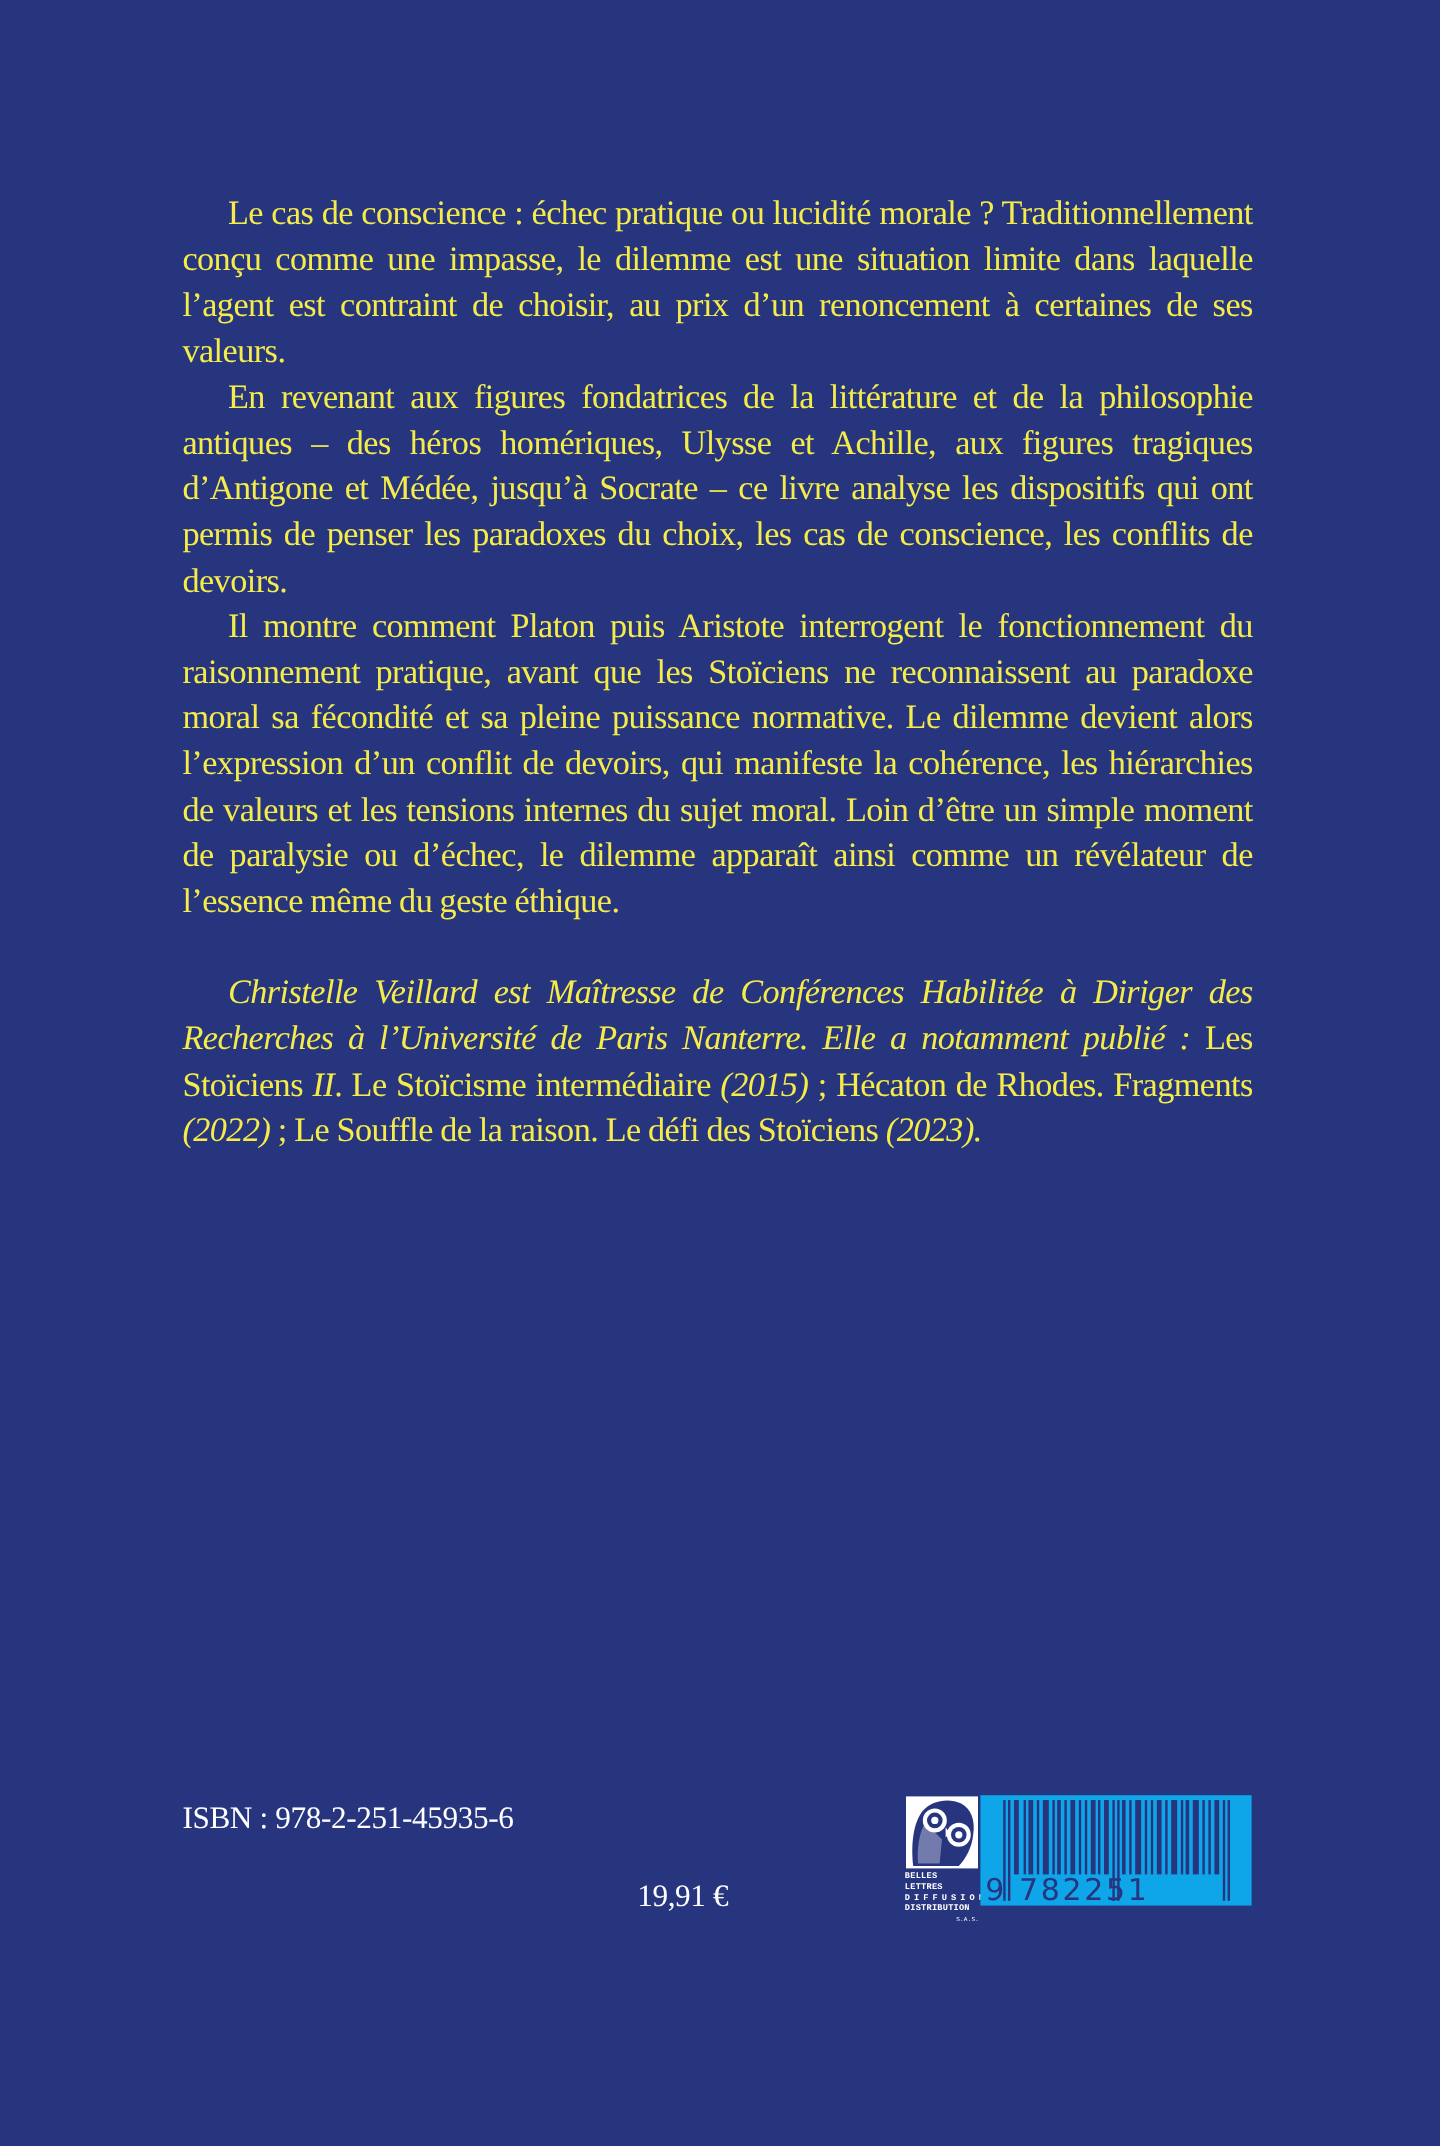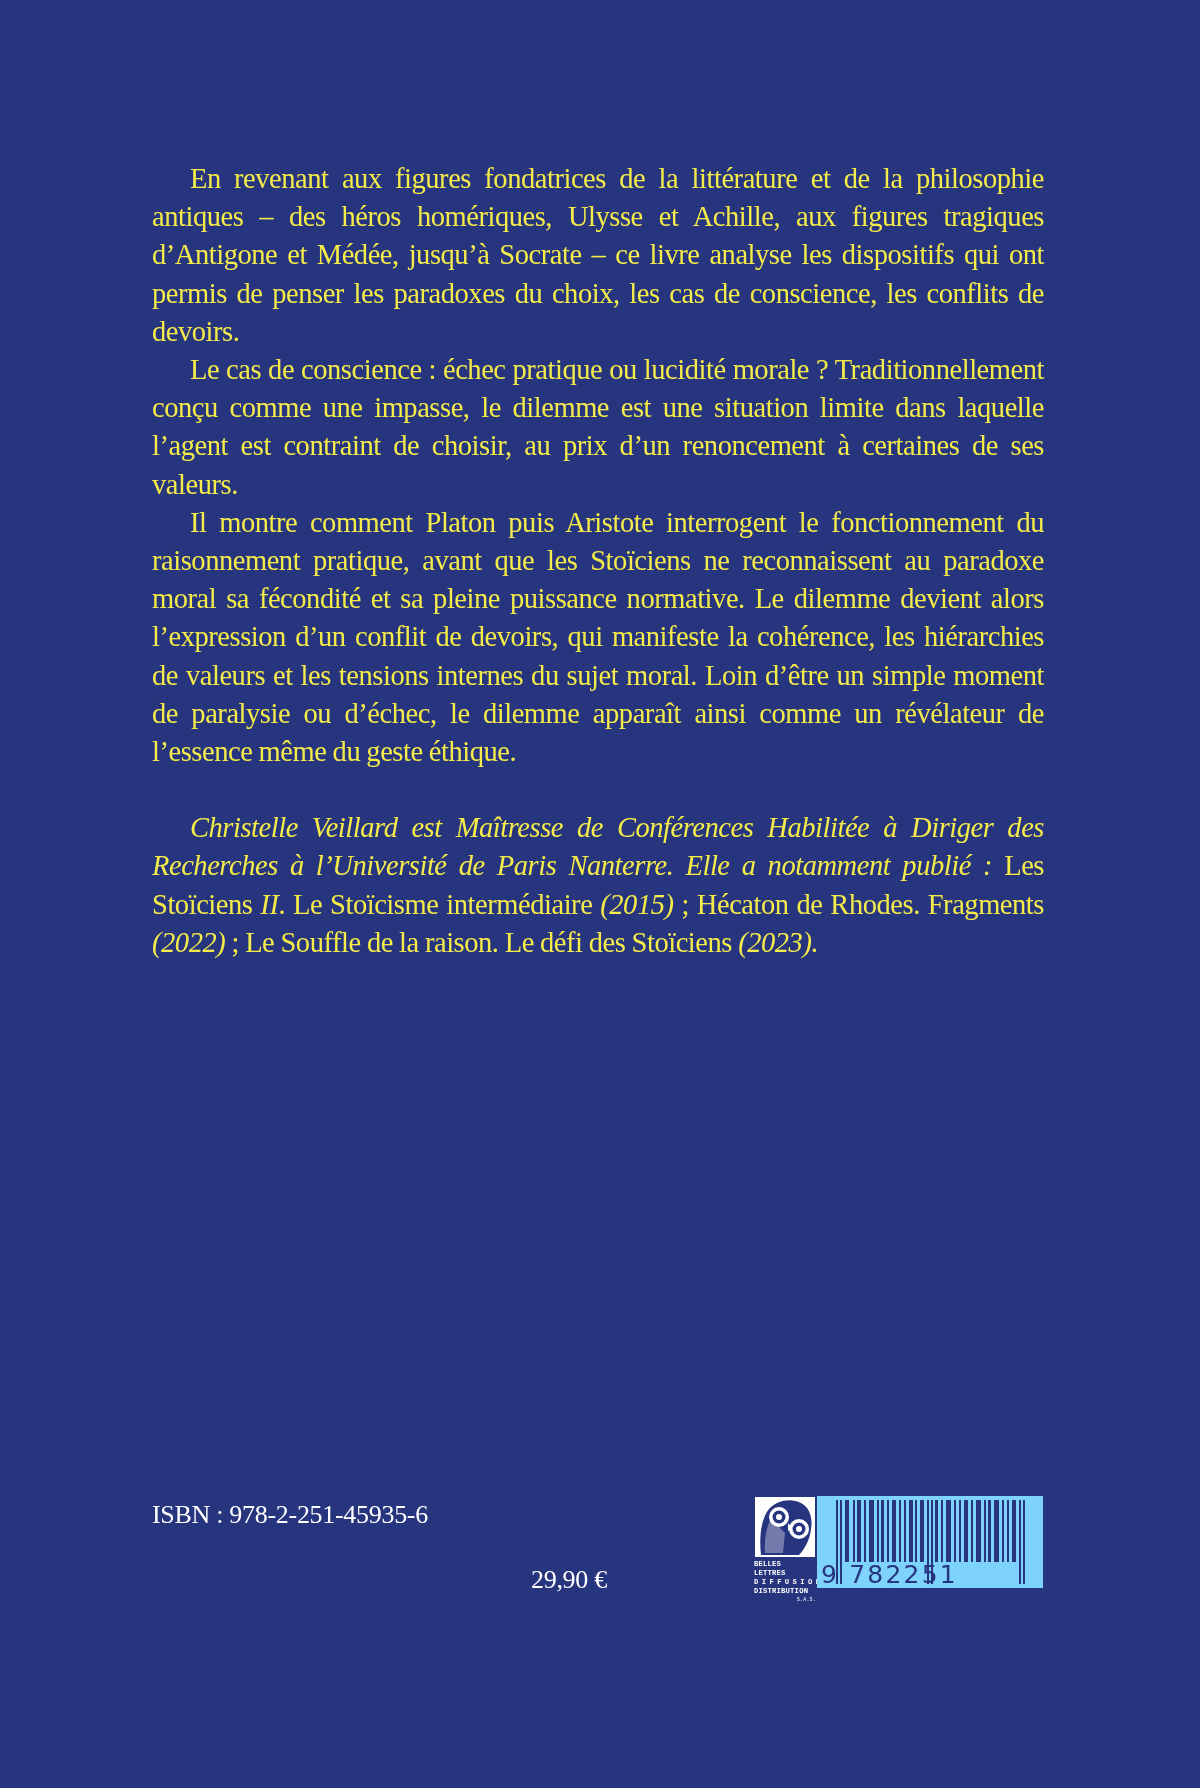--- a/index.html
+++ b/index.html
@@ -34,41 +34,41 @@
       background: #ffffff;
     }
     .logo-text {
       position: absolute; left: 754px; top: 1560px; width: 62px;
       color: #ffffff; font-family: Liberation Mono, monospace; font-weight: bold;
       font-size: 7.2px; line-height: 9px; text-align: left; letter-spacing: 0.2px;
     }
     .logo-text .sas { font-size: 5px; font-weight: normal; text-align: right; display:block; }
     .barcode {
       position: absolute; left: 817px; top: 1496px; width: 226px; height: 92px;
-      background: #7dd3fc;
+      background: #0ea5e9;
     }
     .bars { position: absolute; left: 0; top: 0; width: 226px; height: 92px; }
     .bc-digits {
       position: absolute; left: 4px; top: 66px;
       font-family: "DejaVu Sans", sans-serif; font-size: 25px; color: #27357f;
       letter-spacing: 2.2px; line-height: 25px; background: transparent;
     }
   </style>
 </head>
 <body>
 
 <div class="blurb">
+  <p>Le cas de conscience : échec pratique ou lucidité morale ? Tradition­nellement conçu comme une impasse, le dilemme est une situation limite dans laquelle l’agent est contraint de choisir, au prix d’un renoncement à certaines de ses valeurs.</p>
   <p>En revenant aux figures fondatrices de la littérature et de la philosophie antiques – des héros homériques, Ulysse et Achille, aux figures tragiques d’Antigone et Médée, jusqu’à Socrate – ce livre analyse les dispositifs qui ont permis de penser les paradoxes du choix, les cas de conscience, les conflits de devoirs.</p>
-  <p>Le cas de conscience : échec pratique ou lucidité morale ? Tradition­nellement conçu comme une impasse, le dilemme est une situation limite dans laquelle l’agent est contraint de choisir, au prix d’un renoncement à certaines de ses valeurs.</p>
   <p>Il montre comment Platon puis Aristote interrogent le fonctionnement du raisonnement pratique, avant que les Stoïciens ne reconnaissent au paradoxe moral sa fécondité et sa pleine puissance normative. Le dilemme devient alors l’expression d’un conflit de devoirs, qui manifeste la cohérence, les hiérarchies de valeurs et les tensions internes du sujet moral. Loin d’être un simple moment de paralysie ou d’échec, le dilemme apparaît ainsi comme un révélateur de l’essence même du geste éthique.</p>
   <p class="bio"><i>Christelle Veillard est Maîtresse de Conférences Habilitée à Diriger des Recherches à l’Université de Paris Nanterre. Elle a notamment publié :</i> <span>Les Stoïciens</span> <i>II</i><span>. Le Stoïcisme intermédiaire</span> <i>(2015)</i><span> ;</span> <span>Hécaton de Rhodes. Fragments</span> <i>(2022)</i><span> ;</span> <span>Le Souffle de la raison. Le défi des Stoïciens</span> <i>(2023).</i></p>
 </div>
 
 <div class="isbn">ISBN : 978-2-251-45935-6</div>
-<div class="price">29,90 €</div>
+<div class="price">19,91 €</div>
 
 <div class="logo">
   <svg width="60" height="60" viewBox="0 0 60 60">
     <path d="M6 58 C4 40 6 22 14 12 C22 3 36 1 46 6 C54 10 58 20 56 32 C55 42 50 52 44 58 Z" fill="#27357f"></path>
     <path d="M10 56 C9 44 11 30 16 22 L30 36 L28 56 Z" fill="#ffffff" opacity="0.35"></path>
     <circle cx="24" cy="20" r="10" fill="#ffffff"></circle>
     <circle cx="24" cy="20" r="6.5" fill="#27357f"></circle>
     <circle cx="24" cy="20" r="3" fill="#ffffff"></circle>
     <circle cx="44" cy="32" r="10" fill="#ffffff"></circle>
     <circle cx="44" cy="32" r="6.5" fill="#27357f"></circle>

